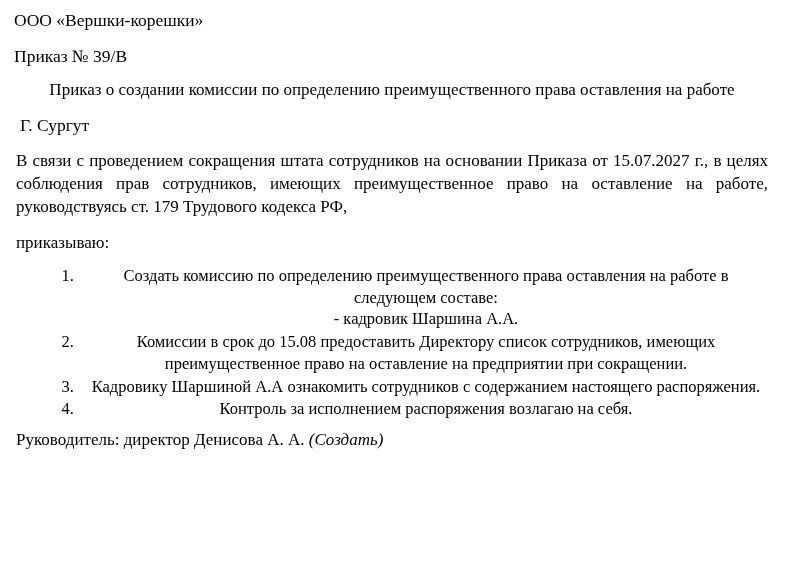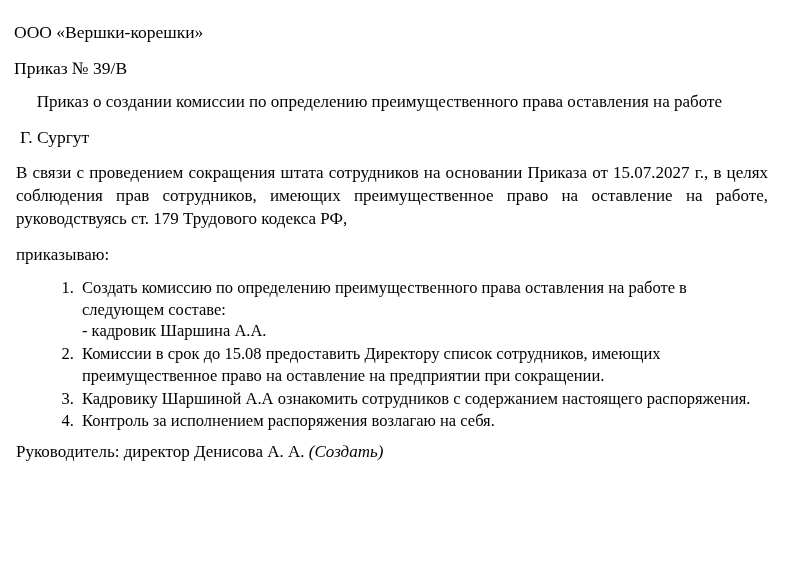--- a/index.html
+++ b/index.html
@@ -11,35 +11,35 @@
     width: 800px;
     height: 577px;
     font-family: "Liberation Serif", "DejaVu Serif", serif;
     color: #000000;
     overflow: hidden;
   }
   .page {
     width: 800px;
     height: 469px;
     box-sizing: border-box;
-    padding: 20px 30px 4px 14px;
+    padding: 8px 30px 4px 14px;
     position: relative;
   }
   .org-name {
     font-size: 17.5px;
     line-height: 1.25;
     margin: 2px 0 14px 0;
   }
   .doc-number {
     text-align: left;
     font-size: 17.5px;
     margin: 0 0 12px 0;
   }
   .doc-title {
-    text-align: left;
+    text-align: center;
     font-size: 17px;
     line-height: 1.3;
     margin: 0 auto 14px auto;
     width: 94%;
   }
   .place-date {
     display: flex;
     justify-content: space-between;
     align-items: center;
     font-size: 17.5px;
@@ -61,21 +61,21 @@
   }
   ol.items {
     margin: 0 0 10px 0;
     padding-left: 52px;
     font-size: 16.5px;
     line-height: 1.32;
   }
   ol.items > li {
     margin-bottom: 1px;
     padding-left: 4px;
-    text-align: left;
+    text-align: center;
     margin-left: 12px;
   }
   ol.items > li .sub {
     display: block;
     white-space: pre;
   }
   .signature {
     font-size: 17px;
     margin: 10px 0 0 0;
     padding-left: 2px;

